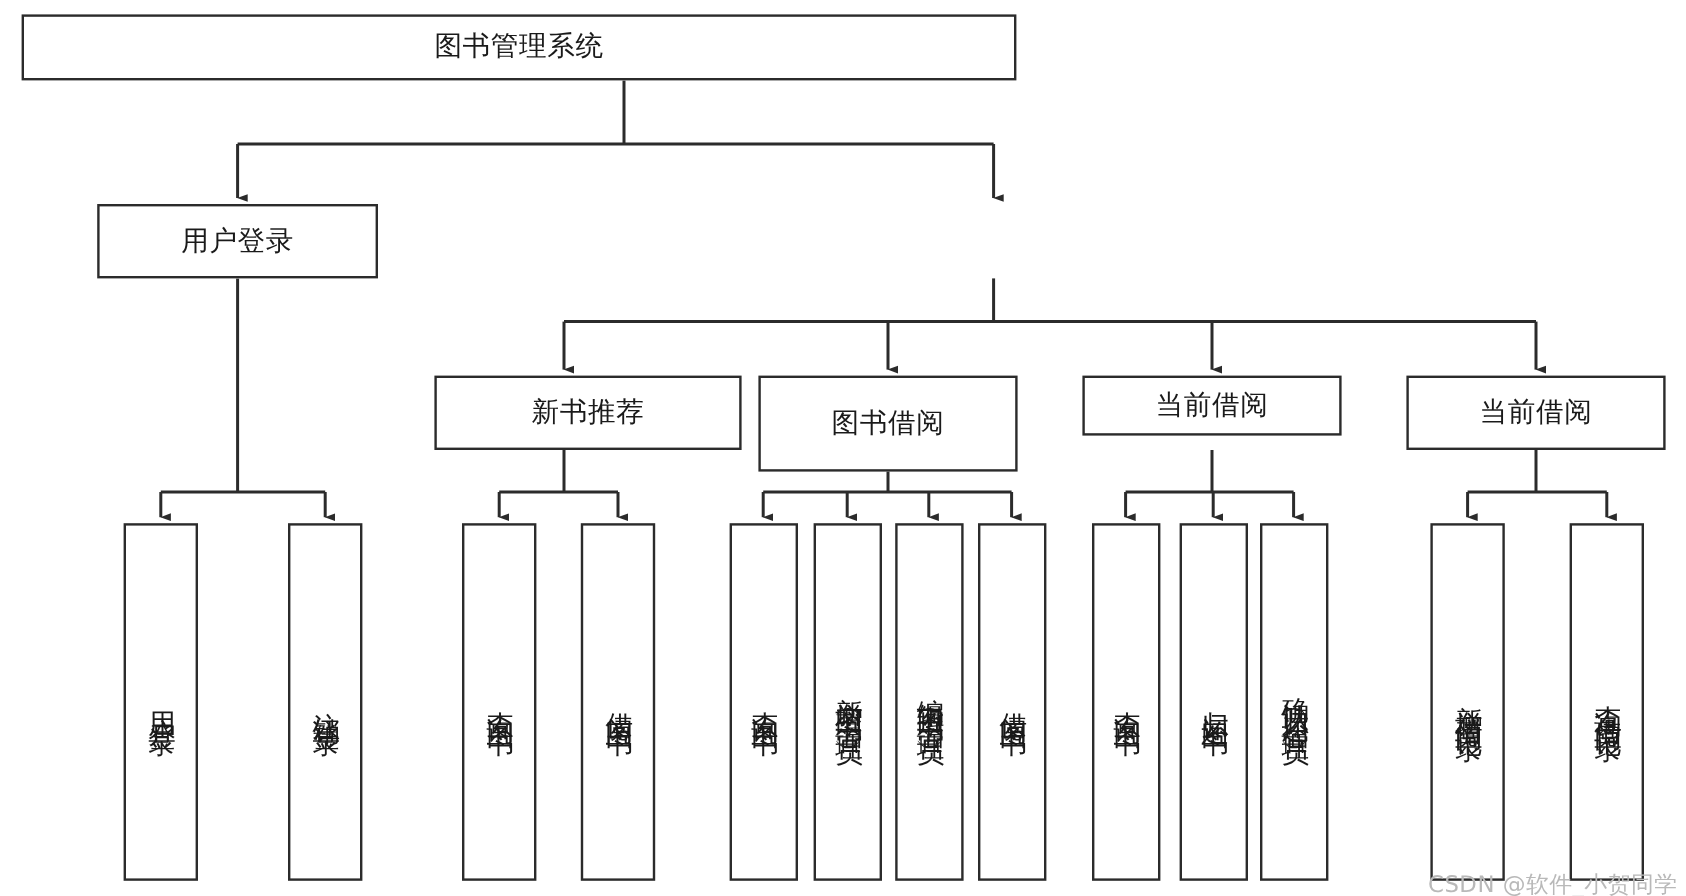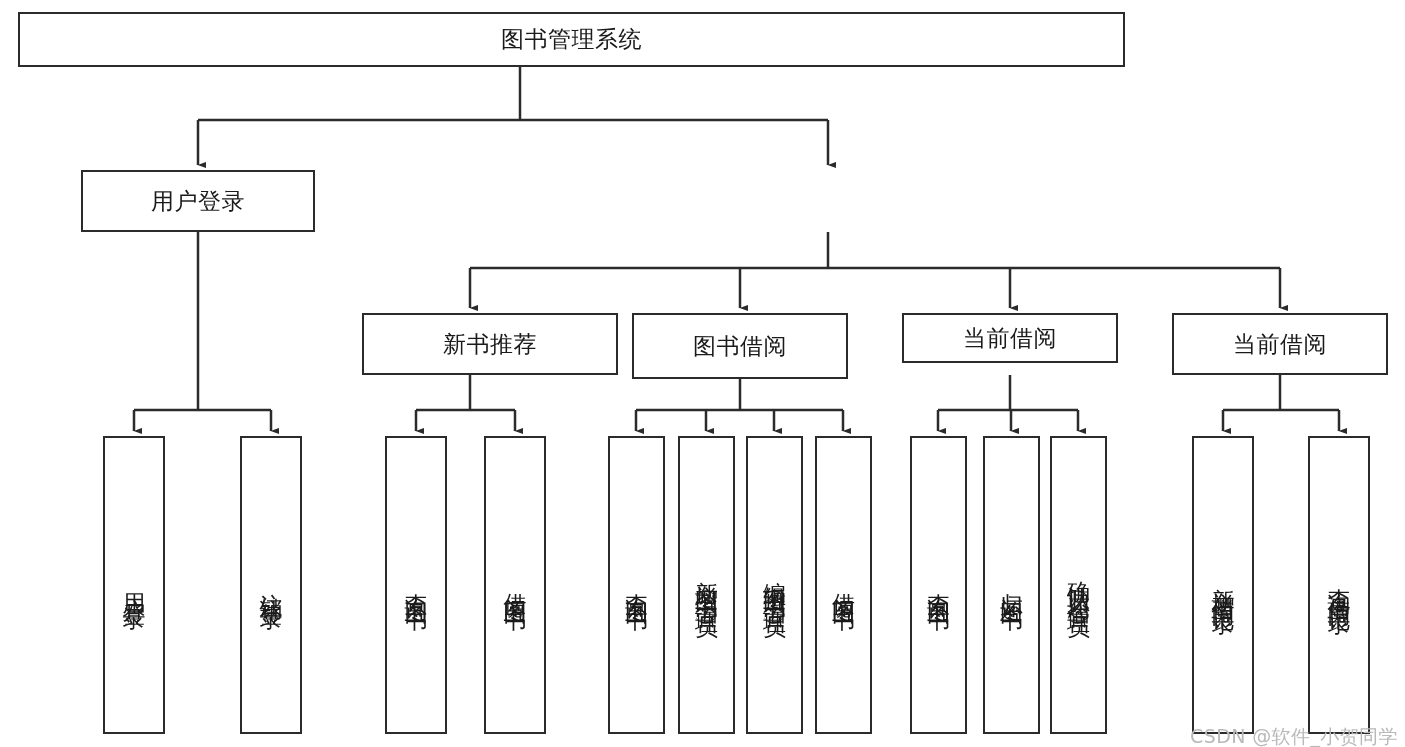--- a/index.html
+++ b/index.html
@@ -121,32 +121,32 @@
       <path d="M1011,410 L1011,431" marker-end="url(#arrowhead)"></path>
       <path d="M1078,410 L1078,431" marker-end="url(#arrowhead)"></path>
 
       <path d="M1280,375 L1280,410"></path>
       <path d="M1223,410 L1339,410"></path>
       <path d="M1223,410 L1223,431" marker-end="url(#arrowhead)"></path>
       <path d="M1339,410 L1339,431" marker-end="url(#arrowhead)"></path>
     </g>
   </svg>
 
-  <div class="node root horizontal" style="left:18px; top:12px; width:1107px; height:55px;">
+  <div class="node root horizontal" style="left:18px; top:12px; width:829px; height:55px;">
     <span class="node-label">图书管理系统</span>
   </div>
 
   <div class="node horizontal" style="left:81px; top:170px; width:234px; height:62px;">
     <span class="node-label">用户登录</span>
   </div>
 
   <div class="node horizontal" style="left:362px; top:313px; width:256px; height:62px;">
     <span class="node-label">新书推荐</span>
   </div>
-  <div class="node horizontal" style="left:632px; top:313px; width:216px; height:66px;">
+  <div class="node horizontal" style="left:632px; top:313px; width:216px; height:80px;">
     <span class="node-label">图书借阅</span>
   </div>
   <div class="node horizontal" style="left:902px; top:313px; width:216px; height:50px;">
     <span class="node-label">当前借阅</span>
   </div>
   <div class="node horizontal" style="left:1172px; top:313px; width:216px; height:62px;">
     <span class="node-label">当前借阅</span>
   </div>
 
   <div class="node vertical" style="left:103px; top:436px; width:62px; height:298px;">

